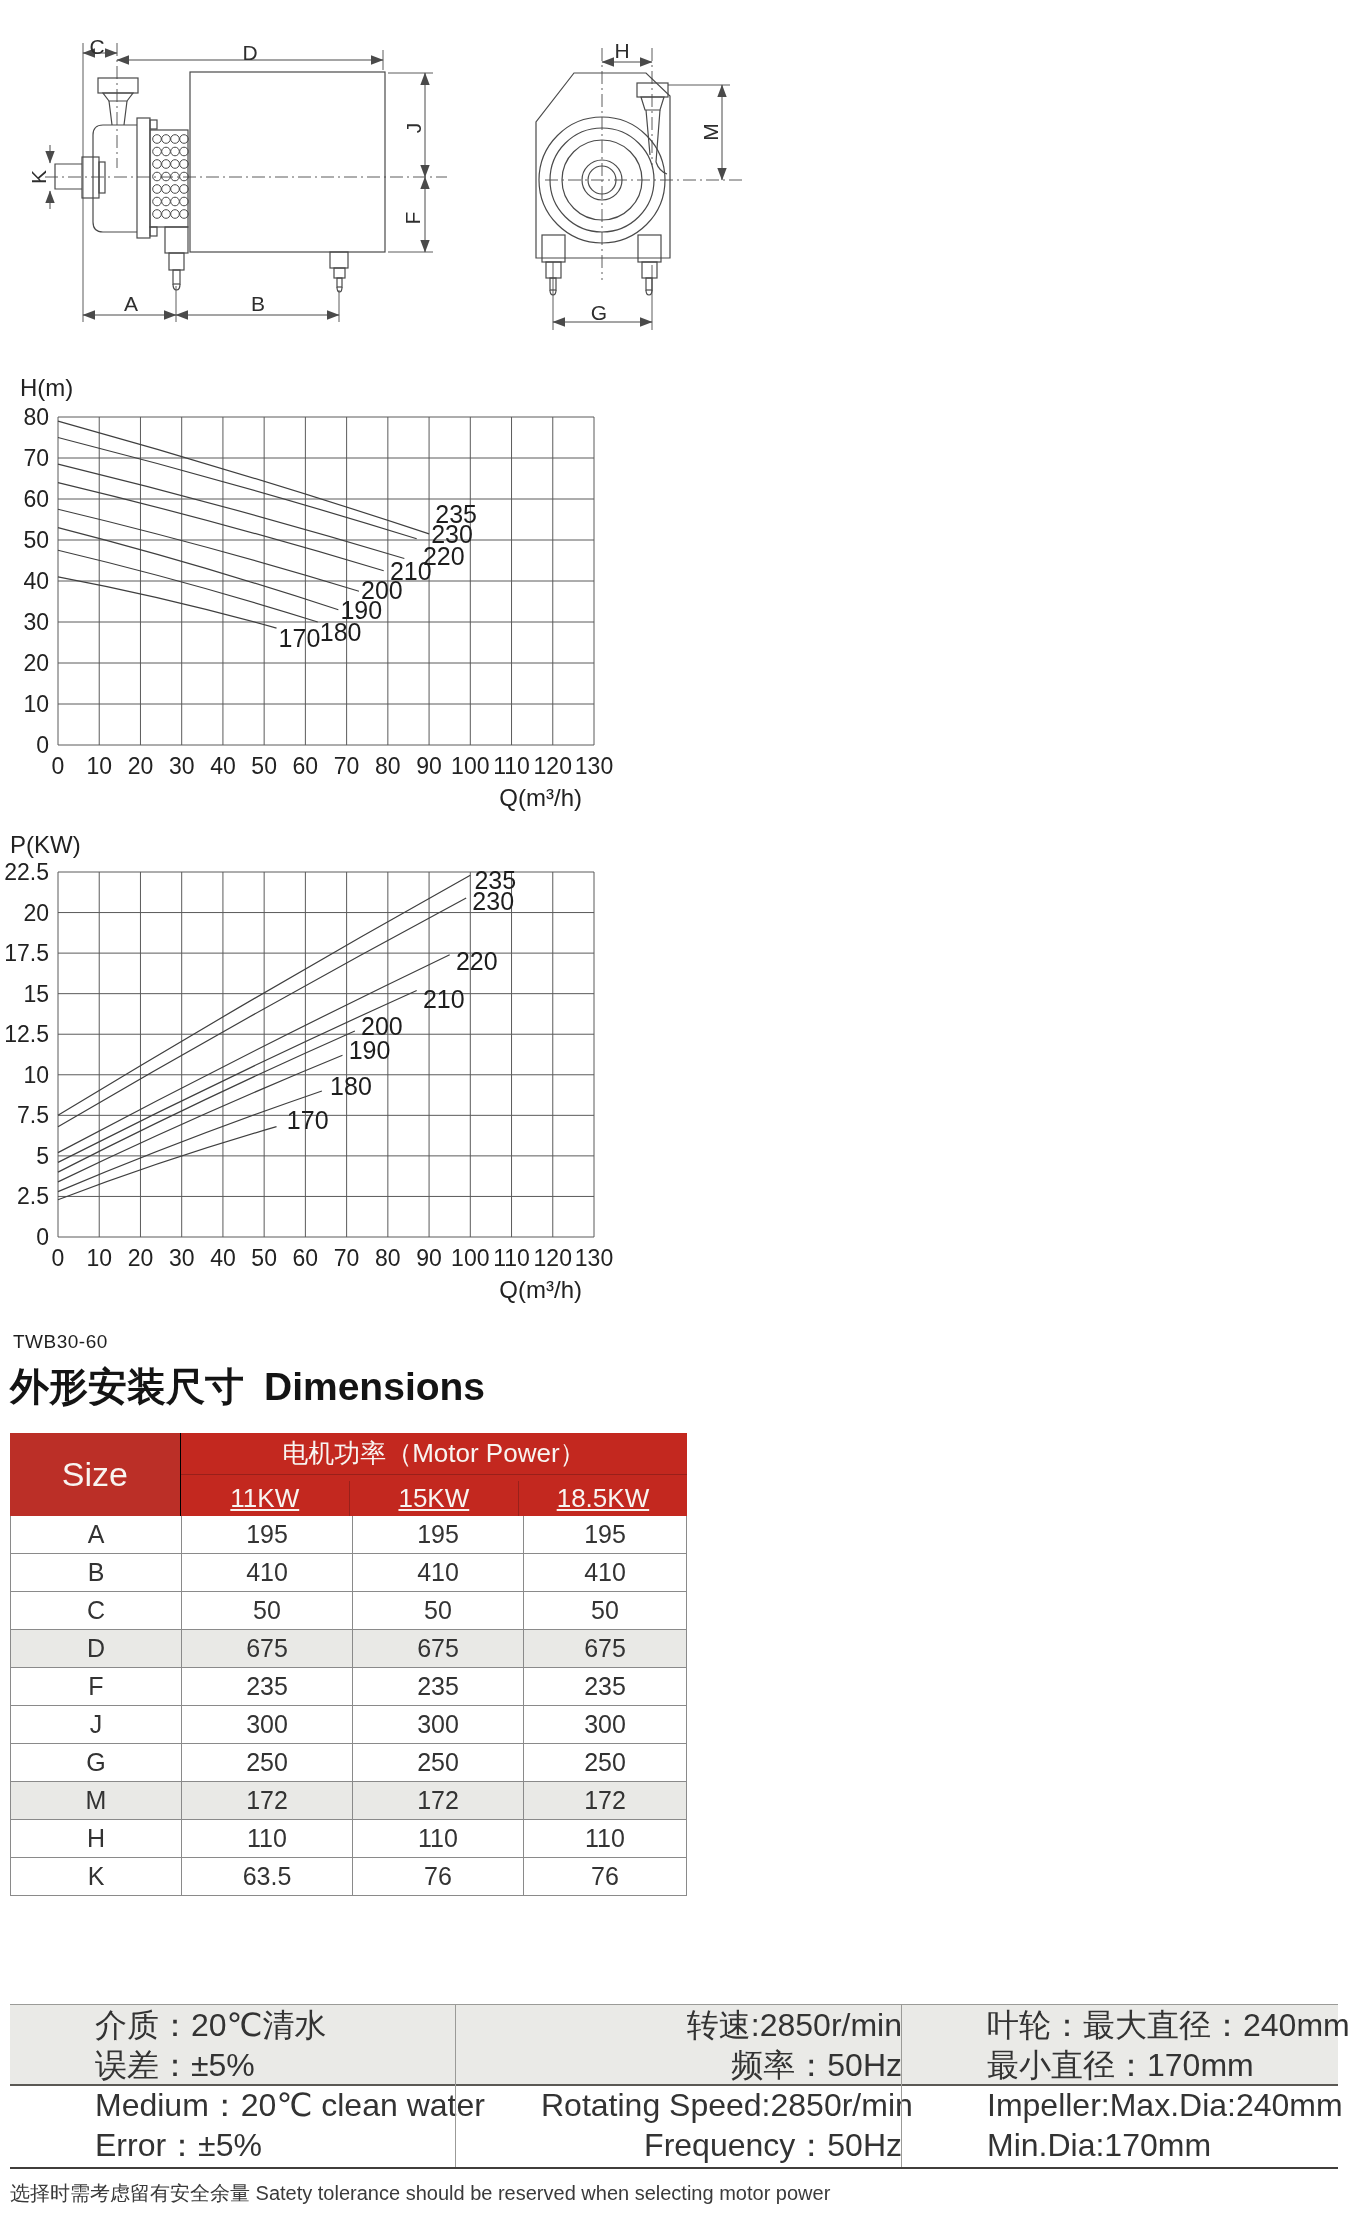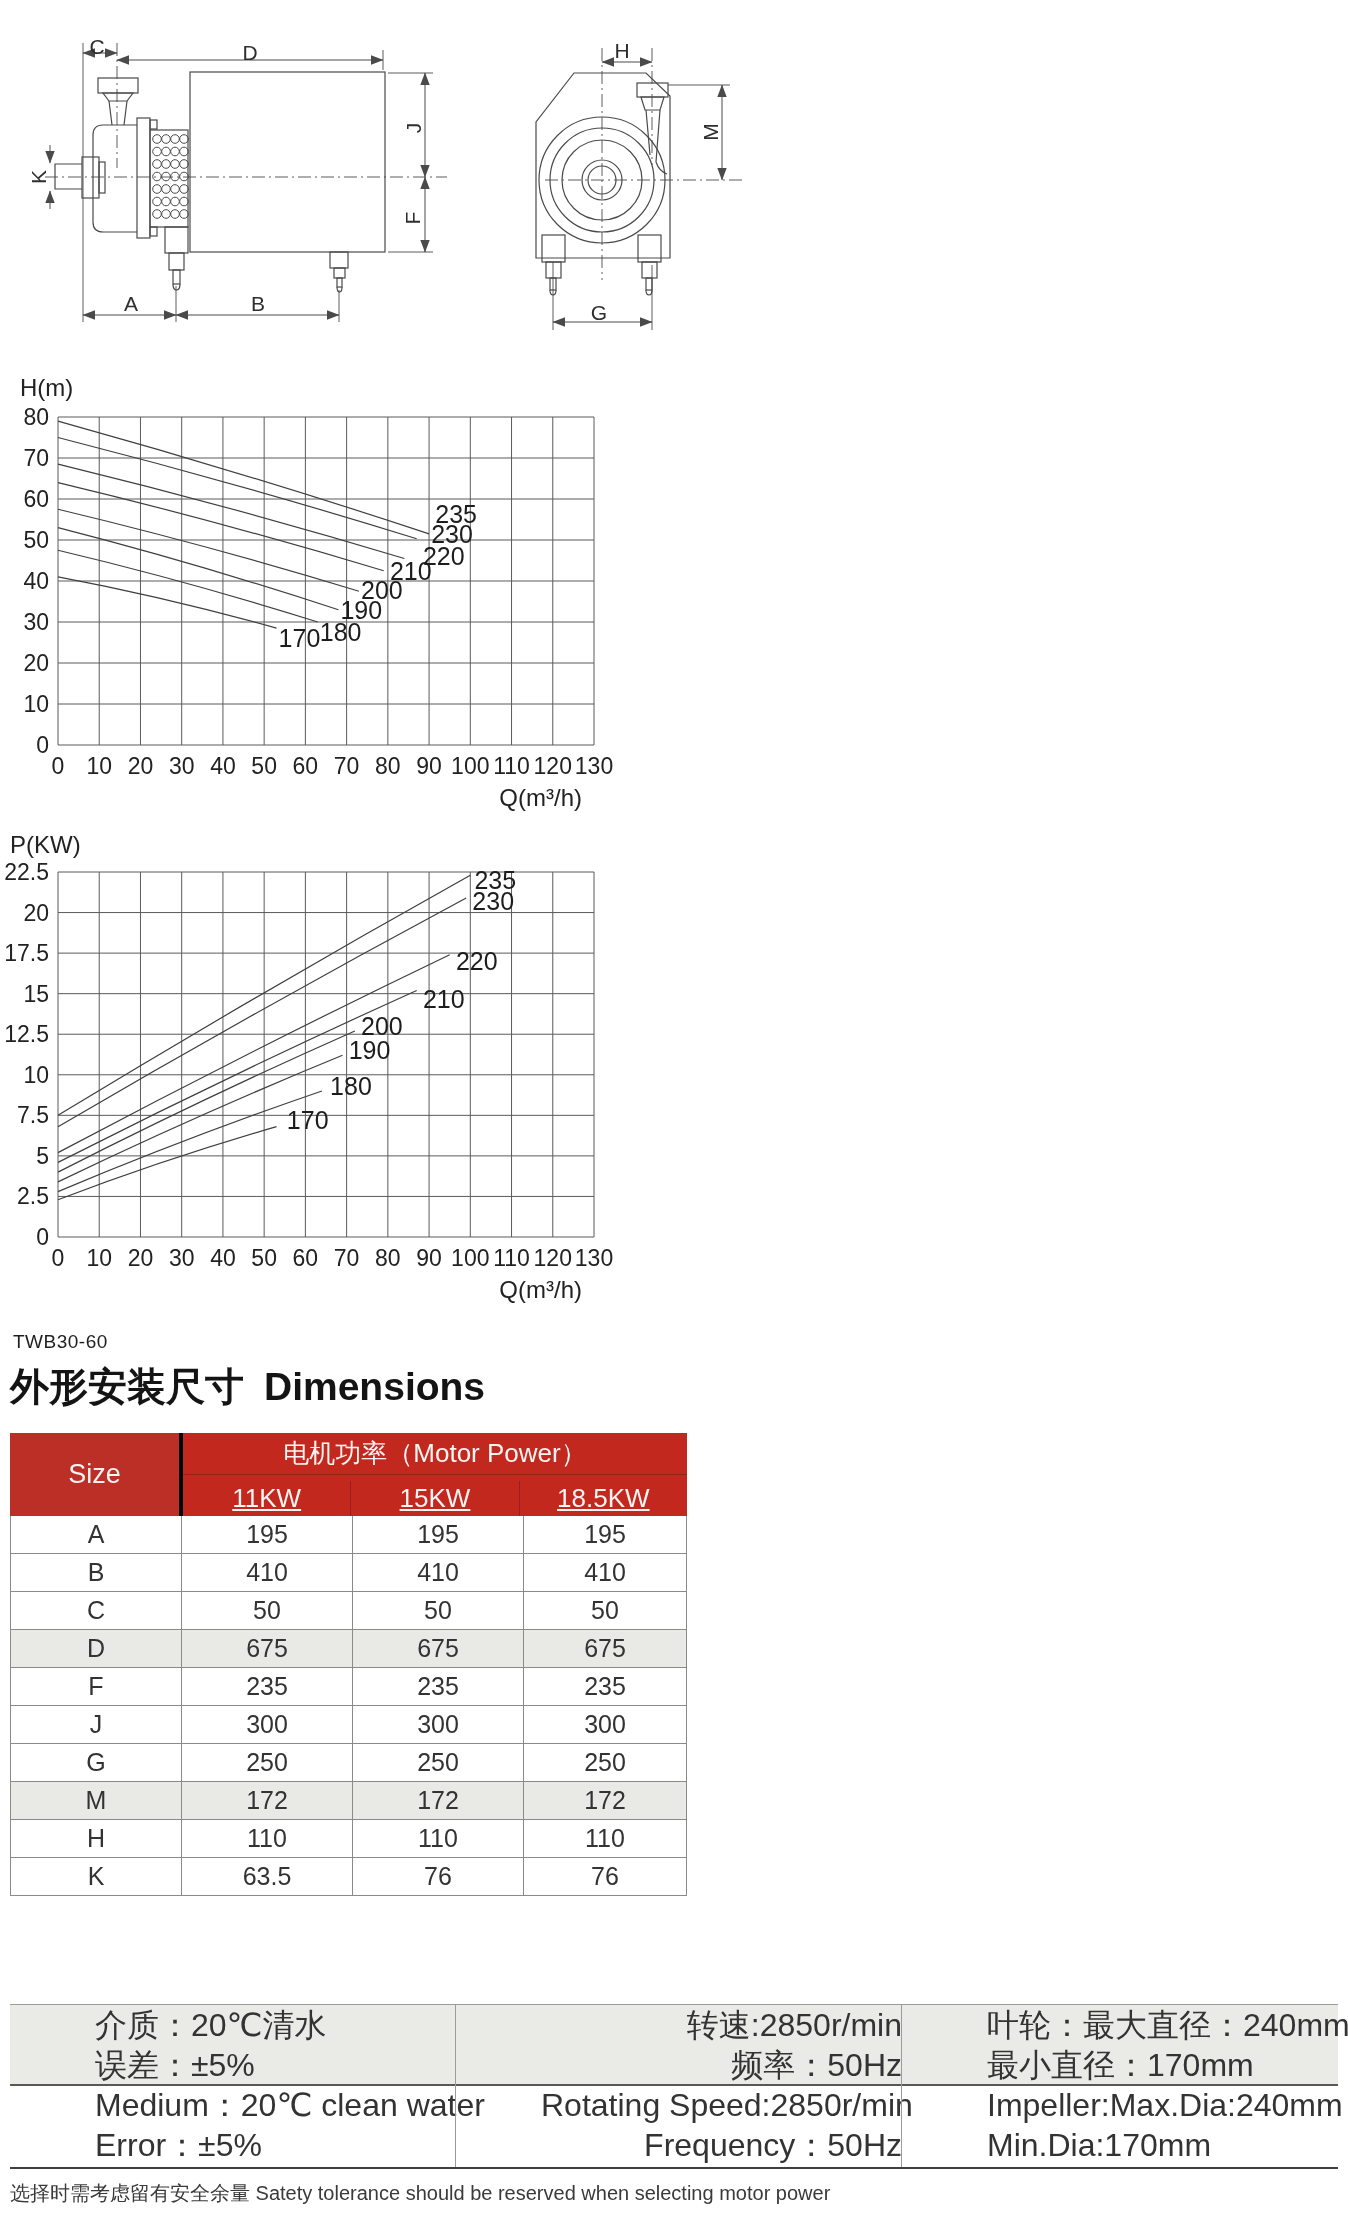--- a/index.html
+++ b/index.html
@@ -9,21 +9,21 @@
   .abs{position:absolute;}
   .model-code{position:absolute;left:13px;top:1331px;font-size:19px;color:#1f1f1f;letter-spacing:.5px;}
   .section-title{position:absolute;font-size:39px;font-weight:bold;color:#141414;white-space:nowrap;}
   .section-title .en{margin-left:20px;}
   #dims-title{left:10px;top:1360px;}
   #perf-title{left:8px;top:1946px;}
   
   .dims-table{position:absolute;left:10px;top:1433px;width:677px;color:#333;}
   .dims-header{display:flex;height:83px;background:#c3281f;color:#f8f4f1;}
   .dims-size-cell{width:170px;display:flex;align-items:center;justify-content:center;
-     font-size:27px;background:#bb2f27;border-right:4px solid #000000;}
+     font-size:34px;background:#bb2f27;border-right:1px solid #000000;}
   .dims-right{width:507px;display:flex;flex-direction:column;gap:6px;}
   .dims-mp{height:41px;display:flex;align-items:center;justify-content:center;font-size:26px;
      border-bottom:1px solid #99201a;}
   .dims-powers{flex:1;display:flex;}
   .dims-powers .pcell{flex:1;display:flex;align-items:center;justify-content:center;font-size:26px;
      border-right:1px solid #99201a;text-decoration:underline;}
   .dims-powers .pcell:last-child{border-right:none;}
   #dims-body{border-left:1px solid #8a8a8a;border-right:1px solid #8a8a8a;}
   .dims-row{display:flex;height:37px;border-bottom:1px solid #8a8a8a;background:#fff;}
   .dims-row.shaded{background:#e9e9e6;}

